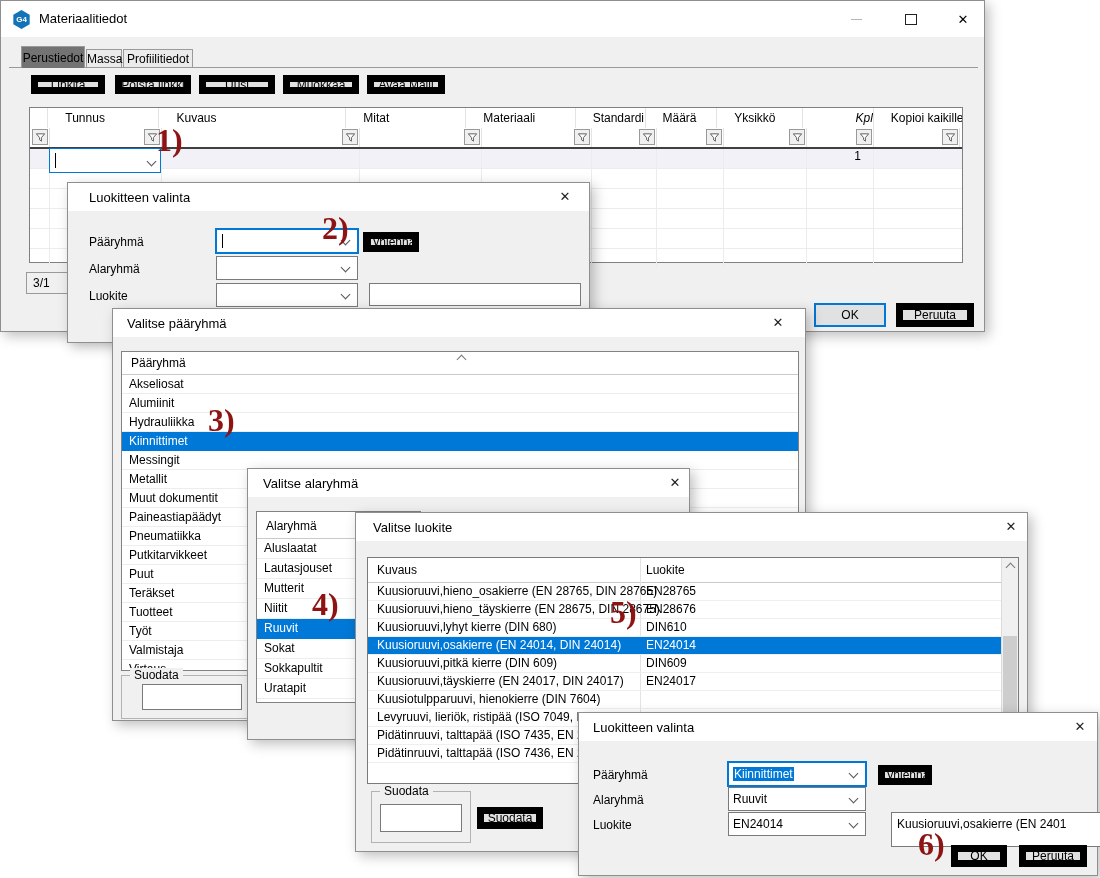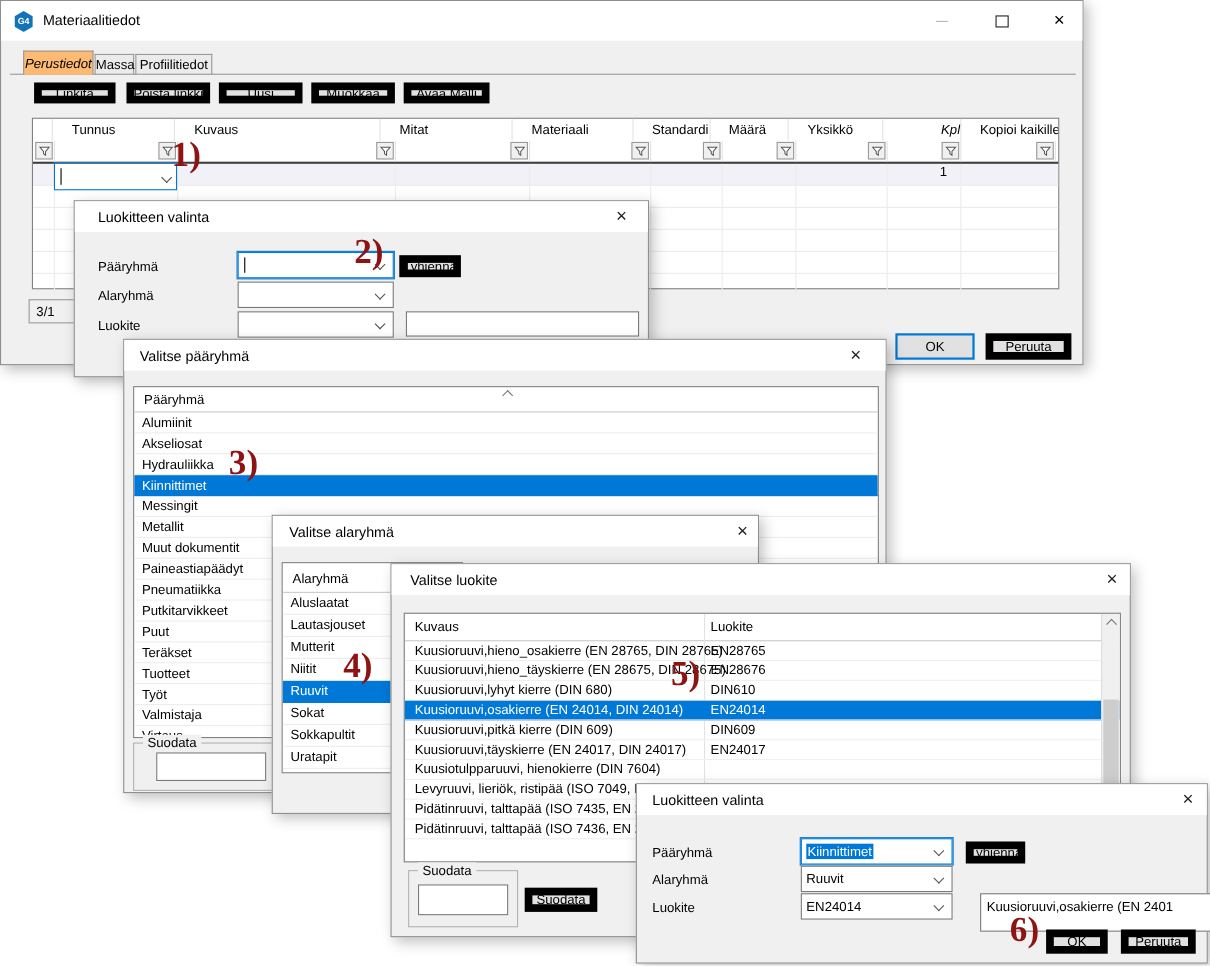--- a/index.html
+++ b/index.html
@@ -39,21 +39,21 @@
   .lkrow{position:relative;height:17px;line-height:17px;font-size:12px;border-bottom:1px solid #efefef;white-space:nowrap;}
   .lkrow.sel{background:#0078d7;color:#fff;}
   .lkrow .kv{position:absolute;left:9px;top:0;}
   .lkrow .lv{position:absolute;left:278px;top:0;}
   .colsep{position:absolute;top:0;bottom:0;width:1px;background:#e3e3e3;}
   .sbar{position:absolute;background:#f0f0f0;border-left:1px solid #dcdcdc;}
   .sthumb{position:absolute;background:#cdcdcd;}
   .winbtn{position:absolute;top:8px;width:34px;height:20px;display:flex;align-items:center;justify-content:center;}
   .hexa{position:absolute;left:11px;top:9px;width:19px;height:19px;background:#1273b8;clip-path:polygon(50% 0,93% 25%,93% 75%,50% 100%,7% 75%,7% 25%);color:#fff;font-size:8px;font-weight:bold;display:flex;align-items:center;justify-content:center;}
   .tab{position:absolute;font-size:12px;text-align:center;box-sizing:border-box;}
-  .tab.active{background:#fdba74;border:1px solid #9a9a9a;border-bottom:none;z-index:3;font-style:italic;}
+  .tab.active{background:#737373;border:1px solid #9a9a9a;border-bottom:none;z-index:3;}
   .tab.idle{background:#ebebeb;border:1px solid #9a9a9a;border-bottom:none;z-index:1;}
   input.flt{position:absolute;border:1px solid #7a7a7a;background:#fff;font-size:12px;box-sizing:border-box;padding:2px 4px;}
 </style>
 </head>
 <body>
 
 <div id="stage">
 
   <div class="win" style="left:0;top:0;width:985px;height:332px;z-index:1;">
     <div class="tbar" style="height:36px;">
@@ -285,22 +285,22 @@
   <div class="win" style="left:112px;top:308px;width:694px;height:413px;z-index:10;">
     <div class="tbar">
       <span class="ttl" style="left:14px;">Valitse pääryhmä</span>
       <span class="xbtn" style="left:650px;"><span>✕</span></span>
     </div>
     <div class="listbox" style="left:8px;top:42px;width:678px;height:320px;">
       <span class="chevup" style="left:336px;top:4px;"></span>
       <div class="lhead">
           <span>Pääryhmä</span>
         </div>
+      <div class="litem">Akseliosat</div>
       <div class="litem">Alumiinit</div>
-      <div class="litem">Akseliosat</div>
       <div class="litem">Hydrauliikka</div>
       <div class="litem sel">Kiinnittimet</div>
       <div class="litem">Messingit</div>
       <div class="litem">Metallit</div>
       <div class="litem">Muut dokumentit</div>
       <div class="litem">Paineastiapäädyt</div>
       <div class="litem">Pneumatiikka</div>
       <div class="litem">Putkitarvikkeet</div>
       <div class="litem">Puut</div>
       <div class="litem">Teräkset</div>

